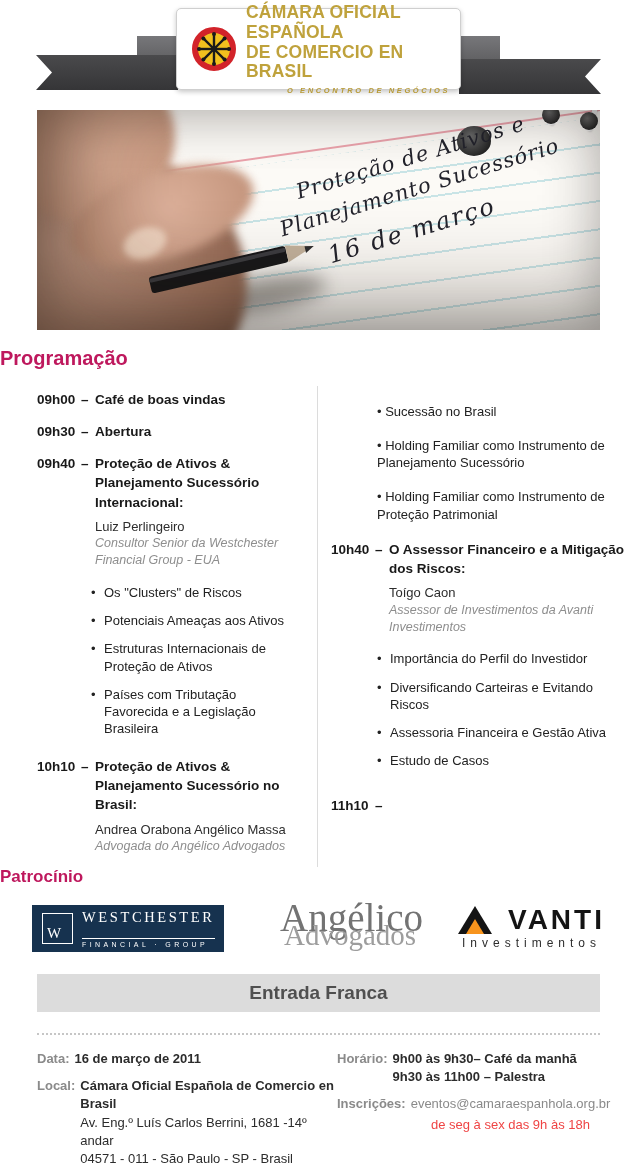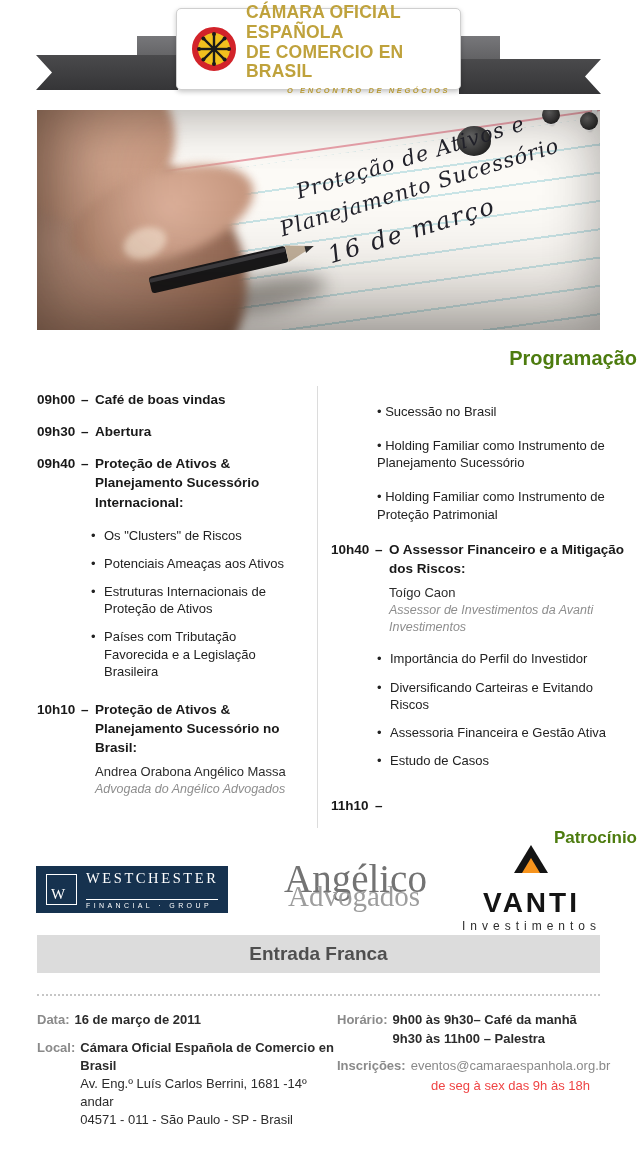--- a/index.html
+++ b/index.html
@@ -50,21 +50,21 @@
   .pencil-shadow { position: absolute; left: 160px; top: 168px; width: 130px; height: 34px; background: rgba(40,35,30,.4); border-radius: 50%; filter: blur(9px); transform: rotate(-10deg); }
   .hand-note { position: absolute; right: 14px; top: 34px; width: 330px; transform: rotate(-17deg);
     font-family: "DejaVu Serif", cursive; font-style: italic; color: #23232c; text-align: center; }
   .hand-line1 { font-size: 21px; letter-spacing: 1px; }
   .hand-line2 { font-size: 21px; letter-spacing: 1px; margin-top: 7px; }
   .hand-line3 { font-size: 24px; letter-spacing: 2px; margin-top: 13px; margin-right: 40px; }
   .vignette { position: absolute; inset: 0; pointer-events: none;
     box-shadow: inset 0 0 55px rgba(0,0,0,.28), inset 45px -35px 90px rgba(30,15,5,.30); }
 
   
-  .section-heading { text-align: right; font-weight: bold; color: #4d7c0f; }
+  .section-heading { text-align: left; font-weight: bold; color: #be185d; }
   .prog-heading { font-size: 20px; margin-top: 17px; }
   .prog { display: flex; margin-top: 16px; min-height: 406px; align-items: stretch; }
   .col-l { width: 317px; flex: none; padding: 4px 14px 0 37px; }
   .col-r { flex: 1; border-left: 1px solid #dcdcdc; padding: 13px 8px 0 13px; }
   .item { display: flex; font-weight: bold; font-size: 13.5px; color: #191919; margin-bottom: 13px; line-height: 1.42; }
   .time { width: 44px; flex: none; }
   .dash { width: 14px; flex: none; }
   .ttl { flex: 1; }
   .speaker-block { margin: -7px 0 12px 58px; font-size: 13px; line-height: 1.35; color: #2d2d2d; }
   .role { font-style: italic; color: #8e8e8e; font-size: 12.5px; }
@@ -80,21 +80,21 @@
   .spons-heading { font-size: 17px; margin: 0 0 10px; }
   .spons-row { display: flex; align-items: center; justify-content: center; gap: 42px; height: 62px; }
   .wc-box { width: 192px; height: 47px; background: #16324f; color: #fff; display: flex; align-items: center; gap: 9px; padding: 0 10px; }
   .wc-w { width: 31px; height: 31px; border: 1px solid #fff; flex: none; display: flex; align-items: flex-end; justify-content: flex-start; padding: 1px 0 1px 4px; font-family: "Liberation Serif", serif; font-size: 15px; }
   .wc-name { font-family: "Liberation Serif", serif; font-size: 14.5px; letter-spacing: 2.6px; border-bottom: 1px solid #fff; padding-bottom: 12px; white-space: nowrap; }
   .wc-sub { font-size: 7px; letter-spacing: 3.4px; margin-top: 2px; white-space: nowrap; }
   .ang-box { width: 150px; height: 58px; position: relative; font-family: "Liberation Serif", serif; }
   .ang-1 { font-size: 39px; color: #737373; position: absolute; left: 14px; top: -4px; }
   .ang-2 { font-size: 29px; color: #9d9d9d; position: absolute; left: 18px; top: 20px; }
   .av-box { display: flex; flex-direction: column; align-items: center; }
-  .av-top { display: flex; align-items: center; gap: 16px; flex-direction: column; }
+  .av-top { display: flex; align-items: flex-start; gap: 16px; }
   .av-tri { position: relative; width: 34px; height: 28px; }
   .av-tri-outer { position: absolute; left: 0; bottom: 0; width: 0; height: 0; border-left: 17px solid transparent; border-right: 17px solid transparent; border-bottom: 28px solid #141414; }
   .av-tri-inner { position: absolute; left: 8px; bottom: 0; width: 0; height: 0; border-left: 9px solid transparent; border-right: 9px solid transparent; border-bottom: 15px solid #f7941d; }
   .av-name { font-size: 28px; font-weight: 900; color: #141414; letter-spacing: 3px; line-height: 1; }
   .av-sub { font-size: 12px; color: #2d2d2d; letter-spacing: 5px; margin-top: 2px; }
 
   
   .entrada { margin: 15px 37px 0; background: #dcdcdc; color: #4f4f4f; font-size: 19px; font-weight: bold; text-align: center; padding: 8px 0; }
   .dotted-sep { margin: 21px 37px 0; border-top: 2px dotted #c6c6c6; height: 0; }
   .details { display: flex; margin: 15px 37px 0; font-size: 13px; line-height: 1.4; }
@@ -193,20 +193,24 @@
     <div class="item">
       <span class="time">09h30</span>
       <span class="dash">–</span>
       <span class="ttl">Abertura</span>
     </div>
     <div class="item">
       <span class="time">09h40</span>
       <span class="dash">–</span>
       <span class="ttl">Proteção de Ativos &amp; Planejamento Sucessório Internacional:</span>
     </div>
+    <div class="speaker-block">
+      <div>Luiz Perlingeiro</div>
+      <div class="role">Consultor Senior da Westchester Financial Group - EUA</div>
+    </div>
     <ul class="bullets">
         <li>Os "Clusters" de Riscos</li>
         <li>Potenciais Ameaças aos Ativos</li>
         <li>Estruturas Internacionais de Proteção de Ativos</li>
         <li>Países com Tributação Favorecida e a Legislação Brasileira</li>
       </ul>
     <div class="item">
       <span class="time">10h10</span>
       <span class="dash">–</span>
       <span class="ttl">Proteção de Ativos &amp; Planejamento Sucessório no Brasil:</span>

